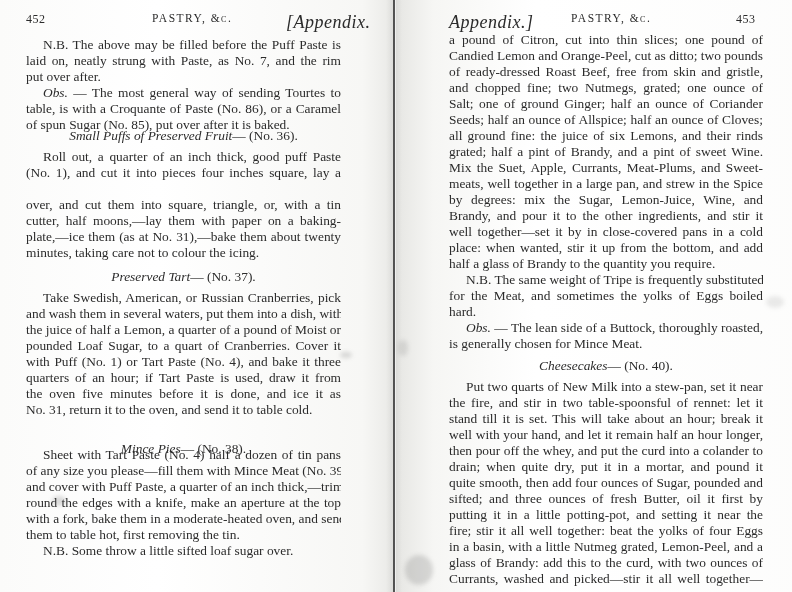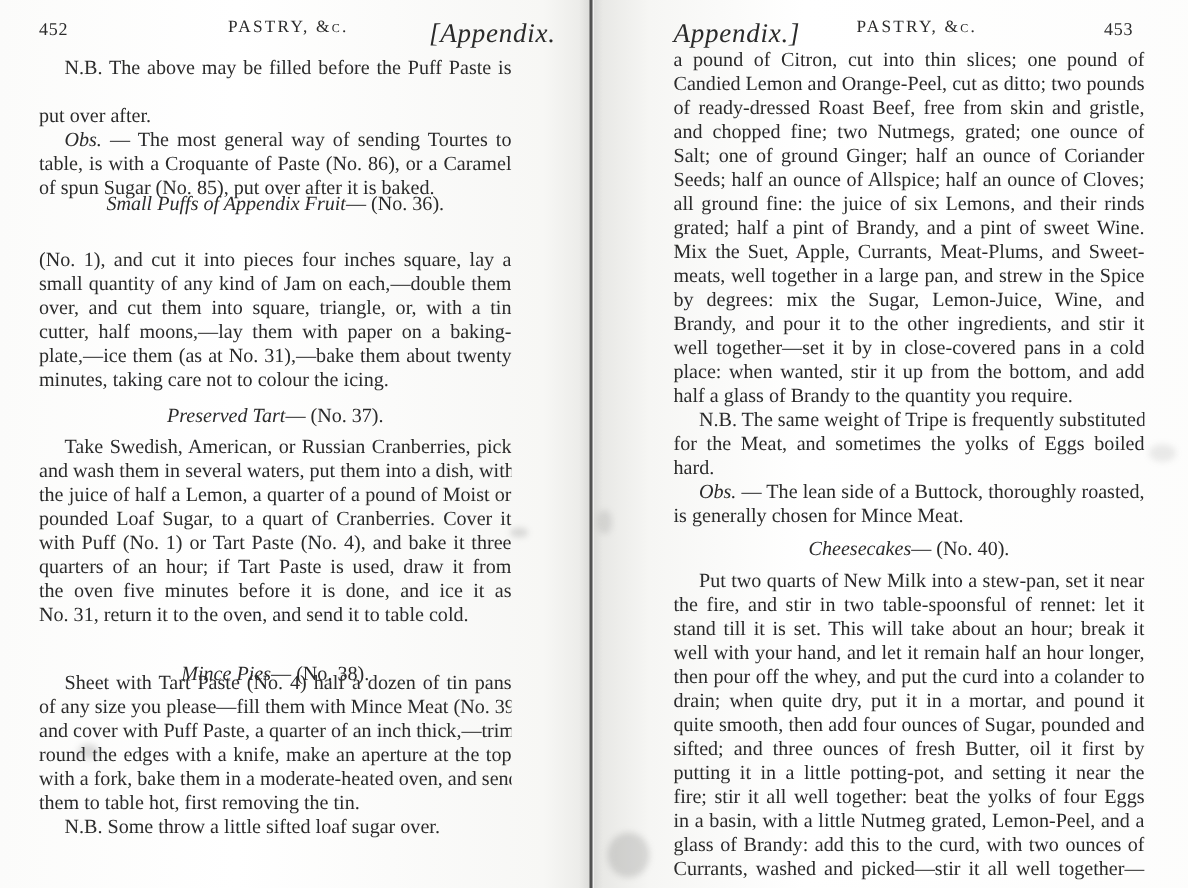--- a/index.html
+++ b/index.html
@@ -45,30 +45,31 @@
 <body>
 
 <div class="spread">
 
   <div class="page left">
     <div class="head folio" style="left:26px;">452</div>
     <div class="head running" style="left:152px;">PASTRY, &amp;c.</div>
     <div class="head appx" style="left:286px;">[Appendix.</div>
 
     <div class="line L indent" style="top:37px;">N.B. The above may be filled before the Puff Paste is</div>
+    <div class="line L" style="top:53px;">laid on, neatly strung with Paste, as No. 7, and the rim</div>
     <div class="line L last" style="top:69px;">put over after.</div>
 
     <div class="line L indent" style="top:85px;"><span class="it">Obs.</span><span> — The most general way of sending Tourtes to</span></div>
     <div class="line L" style="top:101px;">table, is with a Croquante of Paste (No. 86), or a Caramel</div>
     <div class="line L last" style="top:117px;">of spun Sugar (No. 85), put over after it is baked.</div>
 
-    <div class="heading L" style="top:128px;"><span class="title">Small Puffs of Appendix Fruit</span><span>— (No. 36).</span></div>
+    <div class="heading L" style="top:128px;"><span class="title">Small Puffs of Preserved Fruit</span><span>— (No. 36).</span></div>
 
+    <div class="line L indent" style="top:149px;">Roll out, a quarter of an inch thick, good puff Paste</div>
     <div class="line L" style="top:165px;">(No. 1), and cut it into pieces four inches square, lay a</div>
-    <div class="line L" style="top:181px;">small quantity of any kind of Jam on each,—double them</div>
     <div class="line L" style="top:197px;">over, and cut them into square, triangle, or, with a tin</div>
     <div class="line L" style="top:213px;">cutter, half moons,—lay them with paper on a baking-</div>
     <div class="line L" style="top:229px;">plate,—ice them (as at No. 31),—bake them about twenty</div>
     <div class="line L last" style="top:245px;">minutes, taking care not to colour the icing.</div>
 
     <div class="heading L" style="top:269px;"><span class="title">Preserved Tart</span><span>— (No. 37).</span></div>
 
     <div class="line L indent" style="top:290px;">Take Swedish, American, or Russian Cranberries, pick</div>
     <div class="line L" style="top:306px;">and wash them in several waters, put them into a dish, with</div>
     <div class="line L" style="top:322px;">the juice of half a Lemon, a quarter of a pound of Moist or</div>

